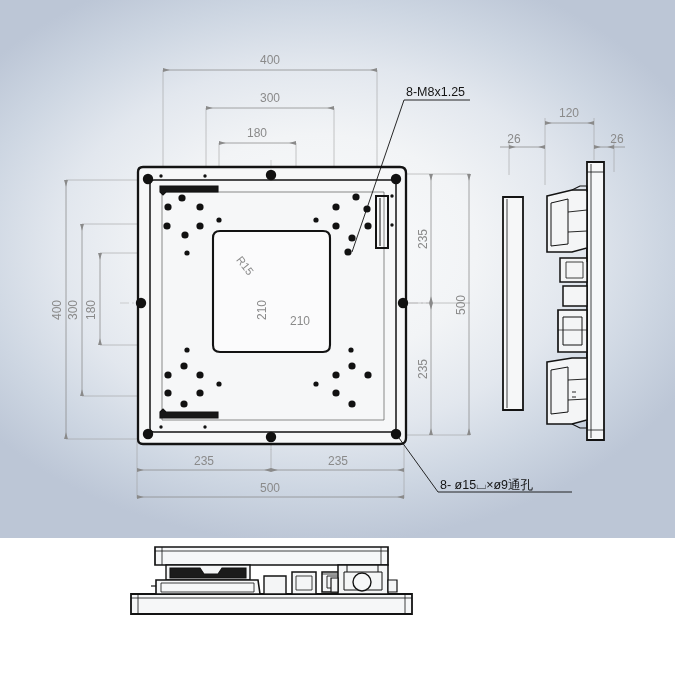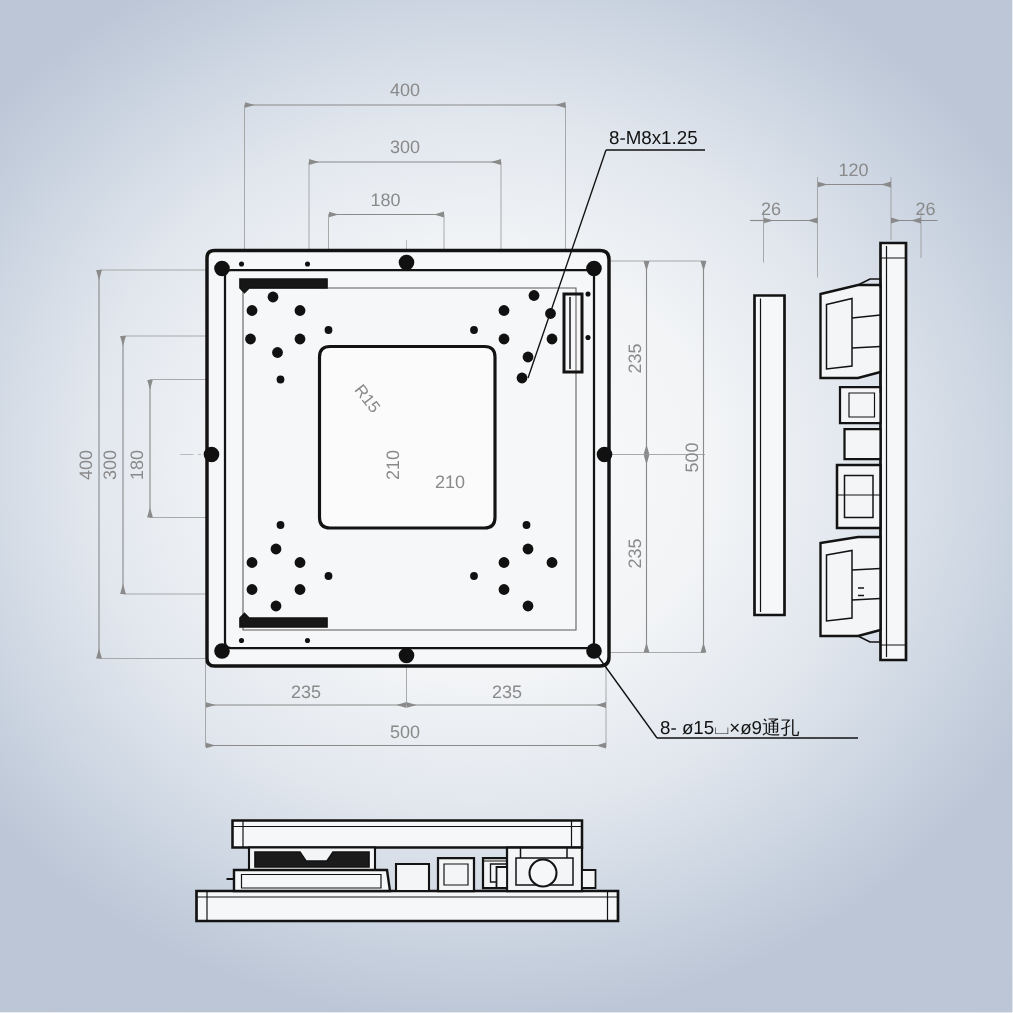--- a/index.html
+++ b/index.html
@@ -6,21 +6,21 @@
     margin: 0;
     padding: 0;
     width: 675px;
     height: 675px;
     overflow: hidden;
     font-family: "Liberation Sans", sans-serif;
   }
   #stage {
     position: relative;
     width: 675px;
-    height: 675px;
+    height: 538px;
     background:
       radial-gradient(ellipse 62% 55% at 47% 46%, #fafbfc 0%, #f2f4f6 38%, #e2e7ee 62%, #cdd6e2 82%, #bcc6d6 100%),
       linear-gradient(140deg, #b9c7dd 0%, #cbd4e1 30%, #eceff3 52%, #c9cfda 78%, #b4bac6 100%);
     text-decoration: underline;
   }
   #stage svg { display: block; }
 </style>
 </head>
 <body>
 

